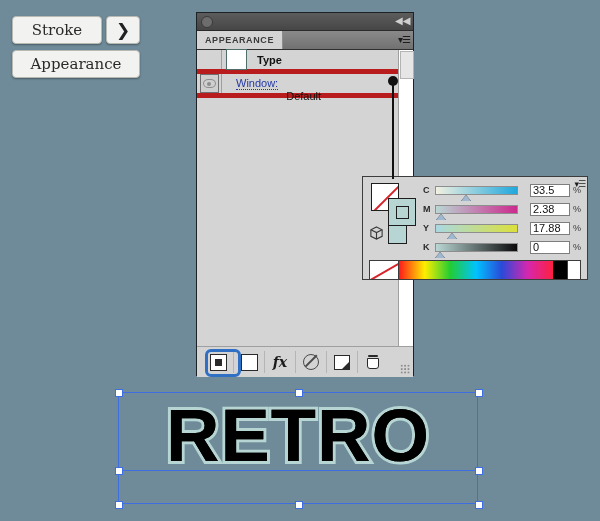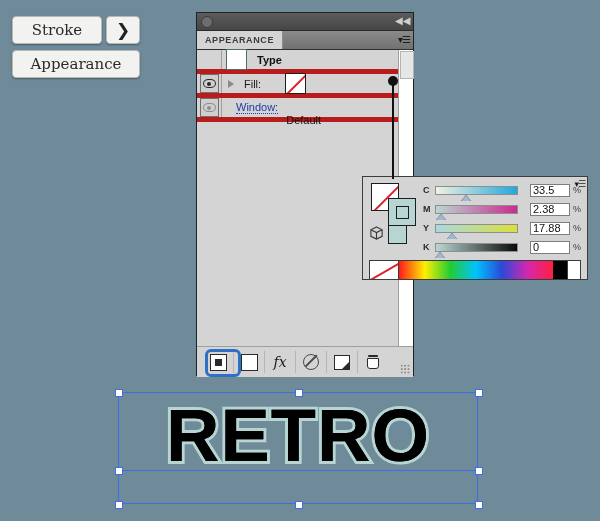--- a/index.html
+++ b/index.html
@@ -181,21 +181,21 @@
     display:flex;align-items:center;padding-left:4px;
   }
   .tbtn{
     width:30px;height:22px;display:flex;align-items:center;justify-content:center;
     border-right:1px solid #b5b5b5;position:relative;
   }
   .tbtn:first-child{margin-left:2px;}
   .sq-filled{width:15px;height:15px;border:1.6px solid #2a2a2a;display:flex;align-items:center;justify-content:center;background:#fff;}
   .sq-filled i{display:block;width:7px;height:7px;background:#2a2a2a;}
   .sq-empty{width:15px;height:15px;border:1.6px solid #2a2a2a;background:#fff;}
-  .fx{font-family:"DejaVu Serif",serif;font-style:italic;font-weight:normal;font-size:14px;color:#1b1b1b;}
+  .fx{font-family:"DejaVu Serif",serif;font-style:italic;font-weight:bold;font-size:14px;color:#1b1b1b;}
   .nosym{
     width:14px;height:14px;border:1.6px solid #4a4a4a;border-radius:50%;position:relative;
   }
   .nosym:after{content:"";position:absolute;left:-1px;top:5px;width:16px;height:1.6px;background:#4a4a4a;transform:rotate(-45deg);}
   .dupe{width:14px;height:13px;border:1.5px solid #2a2a2a;position:relative;background:#fff;}
   .dupe:after{
     content:"";position:absolute;right:0px;bottom:0px;
     border-left:7px solid transparent;border-bottom:7px solid #2a2a2a;
   }
   .trash{width:12px;height:14px;position:relative;}
@@ -353,30 +353,20 @@
 
     <div class="rows">
 
       <div class="row">
         <div class="eyecell"></div>
         <div class="typeswatch"></div>
         <span class="typelabel">Type</span>
       </div>
 
 
-      <div class="row">
-        <div class="eyecell">
-          <div class="eyebox">
-            <span class="eye"></span>
-          </div>
-        </div>
-        <span class="tri"></span>
-        <span class="rowlabel">Fill:</span>
-        <div class="fillswatch"></div>
-      </div>
 
 
       <div class="row">
         <div class="eyecell">
           <div class="eyebox">
             <span class="eye dim"></span>
           </div>
         </div>
         <span class="rowlabel link" style="margin-left:14px">Window:</span>
         <span class="defaultval">Default</span>

